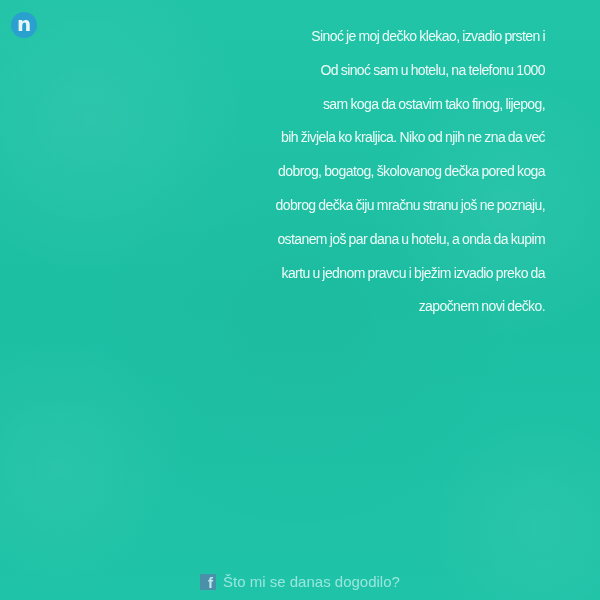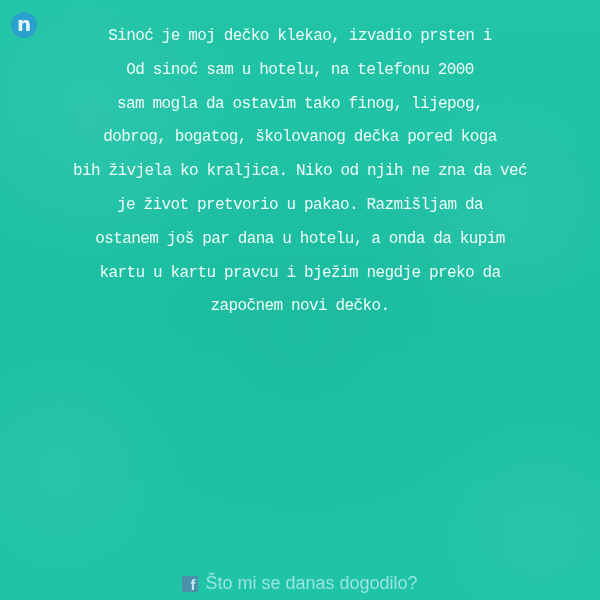--- a/index.html
+++ b/index.html
@@ -43,24 +43,24 @@
       font-weight: bold;
       font-size: 20px;
       line-height: 1;
       margin-top: -3px;
     }
     .story {
       position: absolute;
       left: 55px;
       top: 20px;
       width: 490px;
-      text-align: center;
+      text-align: right;
       color: #eefcf8;
-      font-family: Liberation Mono, monospace;
-      font-size: 16px;
+      font-family: Liberation Sans, sans-serif;
+      font-size: 14px;
       line-height: 33.8px;
       letter-spacing: -0.6px;
       word-spacing: -0.5px;
     }
     .story .line {
       display: block;
       white-space: nowrap;
     }
     .footer {
       position: absolute;
@@ -86,41 +86,41 @@
       color: #bfe9ee;
       font-family: "Liberation Sans", sans-serif;
       font-weight: bold;
       font-size: 15px;
       line-height: 15px;
       margin-right: 3px;
     }
     .footer-text {
       color: #9ae6df;
       font-family: "Liberation Sans", sans-serif;
-      font-size: 18px;
+      font-size: 15px;
     }
   </style>
 </head>
 <body>
 
 <div class="bg"></div>
 
 <div class="logo">
   <span>n</span>
 </div>
 
 <div class="story">
   <span class="line">Sinoć je moj dečko klekao, izvadio prsten i</span>
-  <span class="line">Od sinoć sam u hotelu, na telefonu 2000</span>
-  <span class="line">sam mogla da ostavim tako finog, lijepog,</span>
+  <span class="line">Od sinoć sam u hotelu, na telefonu 1000</span>
+  <span class="line">sam koga da ostavim tako finog, lijepog,</span>
+  <span class="line">bih živjela ko kraljica. Niko od njih ne zna da već</span>
   <span class="line">dobrog, bogatog, školovanog dečka pored koga</span>
-  <span class="line">bih živjela ko kraljica. Niko od njih ne zna da već</span>
-  <span class="line">je život pretvorio u pakao. Razmišljam da</span>
+  <span class="line">dobrog dečka čiju mračnu stranu još ne poznaju,</span>
   <span class="line">ostanem još par dana u hotelu, a onda da kupim</span>
-  <span class="line">kartu u kartu pravcu i bježim negdje preko da</span>
+  <span class="line">kartu u jednom pravcu i bježim izvadio preko da</span>
   <span class="line">započnem novi dečko.</span>
 </div>
 
 <div class="footer">
   <div class="fb-icon">
     <span>f</span>
   </div>
   <span class="footer-text">Što mi se danas dogodilo?</span>
 </div>
 

